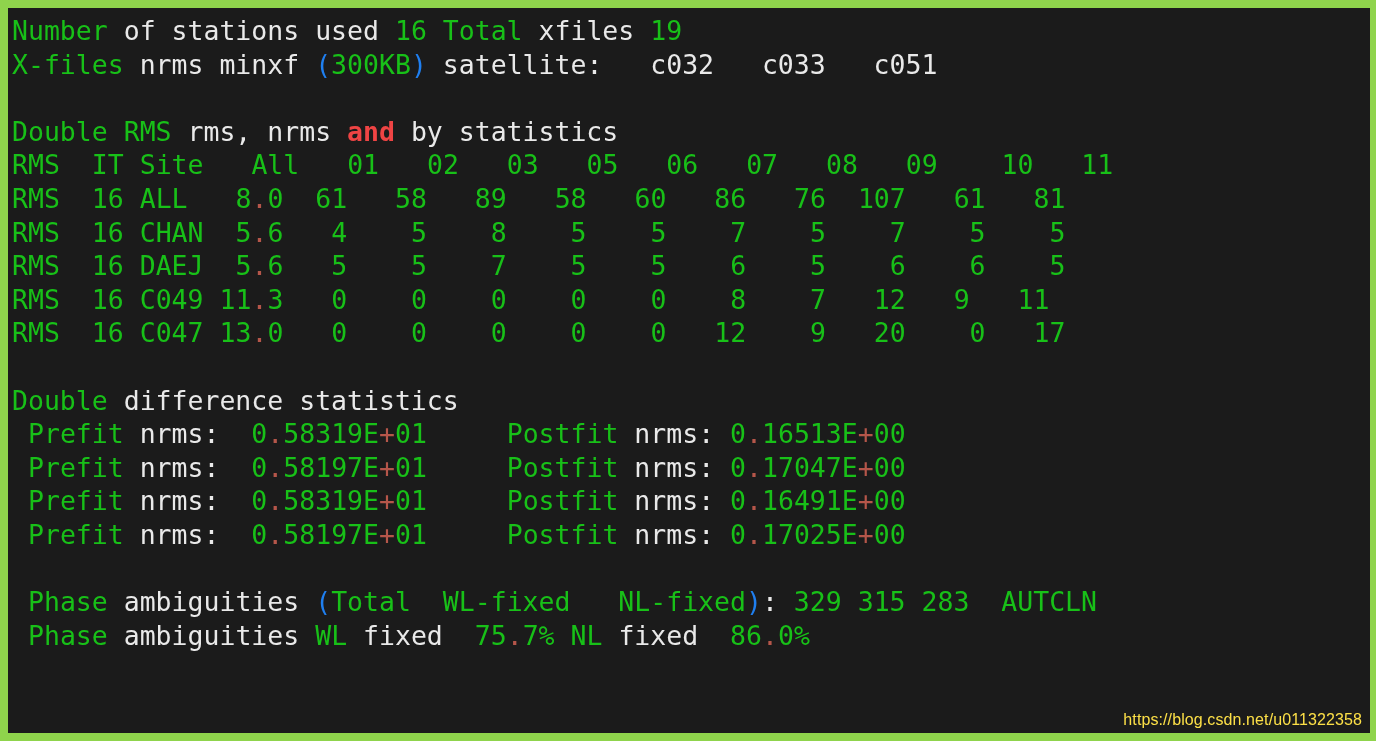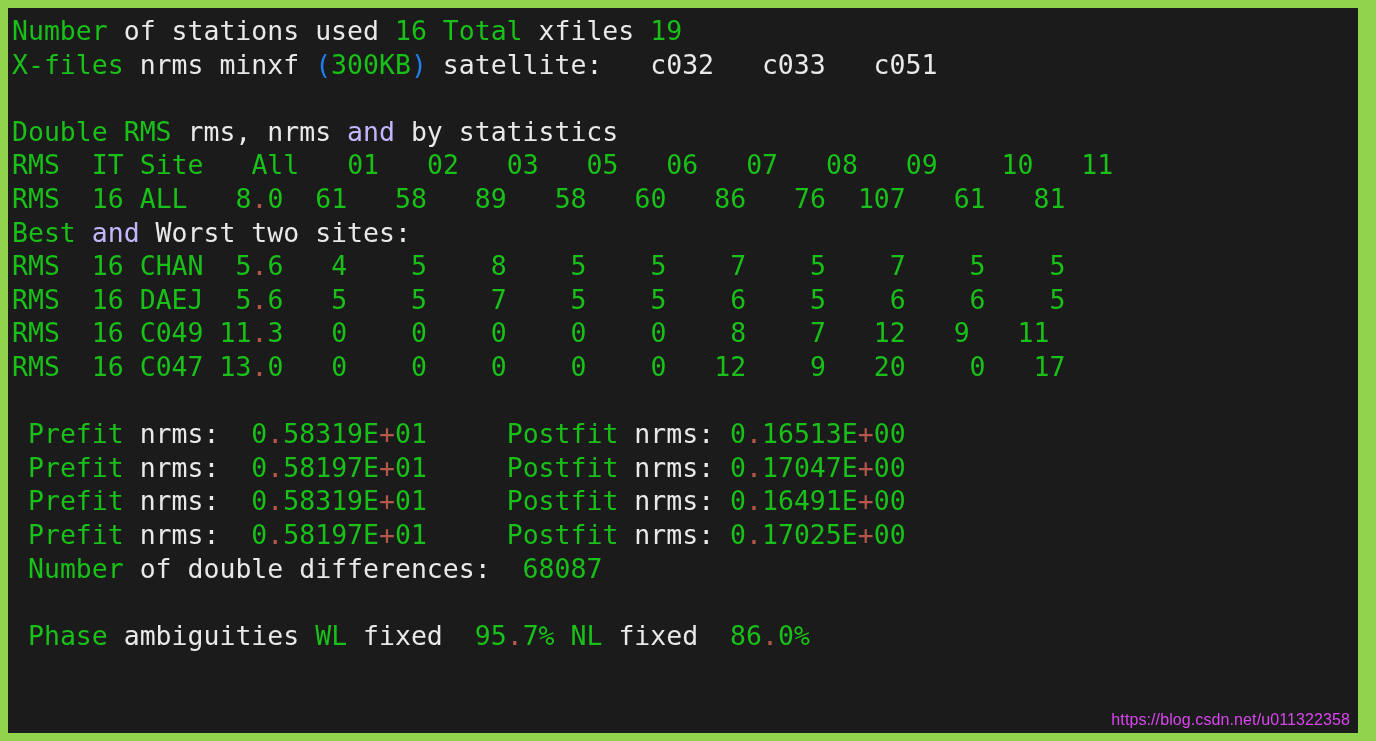--- a/index.html
+++ b/index.html
@@ -7,21 +7,21 @@
     margin: 0;
     padding: 0;
     background: #ffffff;
   }
   #screenshot {
     position: relative;
     width: 1376px;
     height: 741px;
     box-sizing: border-box;
     background: #8fd44c;
-    padding: 8px 18px 8px 8px;
+    padding: 8px 6px 8px 8px;
     overflow: hidden;
     font-family: "DejaVu Sans Mono", "Liberation Mono", monospace;
   }
   #terminal {
     position: relative;
     width: 100%;
     height: 100%;
     box-sizing: border-box;
     background: #1b1b1b;
     padding: 6px 0 0 4px;
@@ -31,32 +31,32 @@
     height: 33.6px;
     line-height: 33.6px;
     font-size: 26.5px;
     letter-spacing: 0px;
     white-space: pre;
     color: #e8e8e8;
   }
   
   .g  { color: #18c018; }            
   .w  { color: #e9e9e9; }            
-  .b  { color: #c4b5fd; font-weight: normal; }   
+  .b  { color: #ef4444; font-weight: bold; }   
   .bp { color: #1f7ff0; }            
   .r  { color: #b5564a; }            
   .blank { height: 33.6px; }
 
   #watermark {
     position: absolute;
     right: 8px;
     bottom: 4px;
     font-family: "Liberation Sans", "DejaVu Sans", sans-serif;
     font-size: 16px;
-    color: #d946ef;
+    color: #fde047;
     letter-spacing: 0.1px;
     white-space: pre;
     pointer-events: none;
   }
 </style>
 </head>
 <body>
 
 <div id="screenshot">
   <div id="terminal">
@@ -66,43 +66,43 @@
     <div class="line"><span class="g">X-files</span><span class="w"> nrms minxf </span><span class="bp">(</span><span class="g">300KB</span><span class="bp">)</span><span class="w"> satellite:   </span><span class="w">c032   c033   c051</span></div>
 
     <div class="line blank"></div>
 
     <div class="line"><span class="g">Double RMS</span><span class="w"> rms, nrms </span><span class="b">and</span><span class="w"> by statistics</span></div>
 
     <div class="line"><span class="g">RMS</span><span class="g">  </span><span class="g">IT</span><span class="g"> </span><span class="g">Site</span><span class="g">   </span><span class="g">All</span><span class="g">   </span><span class="g">01</span><span class="g">   </span><span class="g">02</span><span class="g">   </span><span class="g">03</span><span class="g">   </span><span class="g">05</span><span class="g">   </span><span class="g">06</span><span class="g">   </span><span class="g">07</span><span class="g">   </span><span class="g">08</span><span class="g">   </span><span class="g">09</span><span class="g">    </span><span class="g">10</span><span class="g">   </span><span class="g">11</span></div>
 
     <div class="line"><span class="g">RMS</span><span class="g">  </span><span class="g">16</span><span class="g"> </span><span class="g">ALL</span><span class="g">   </span><span class="g">8</span><span class="r">.</span><span class="g">0</span><span class="g">  </span><span class="g">61</span><span class="g">   </span><span class="g">58</span><span class="g">   </span><span class="g">89</span><span class="g">   </span><span class="g">58</span><span class="g">   </span><span class="g">60</span><span class="g">   </span><span class="g">86</span><span class="g">   </span><span class="g">76</span><span class="g">  </span><span class="g">107</span><span class="g">   </span><span class="g">61</span><span class="g">   </span><span class="g">81</span></div>
 
-    <div class="line"><span class="g">Best </span><span class="b">and</span><span class="w"> Worst two sites:</span></div>
 
     <div class="line"><span class="g">RMS</span><span class="g">  </span><span class="g">16</span><span class="g"> </span><span class="g">CHAN</span><span class="g">  </span><span class="g">5</span><span class="r">.</span><span class="g">6</span><span class="g">   </span><span class="g">4</span><span class="g">    </span><span class="g">5</span><span class="g">    </span><span class="g">8</span><span class="g">    </span><span class="g">5</span><span class="g">    </span><span class="g">5</span><span class="g">    </span><span class="g">7</span><span class="g">    </span><span class="g">5</span><span class="g">    </span><span class="g">7</span><span class="g">    </span><span class="g">5</span><span class="g">    </span><span class="g">5</span></div>
 
     <div class="line"><span class="g">RMS</span><span class="g">  </span><span class="g">16</span><span class="g"> </span><span class="g">DAEJ</span><span class="g">  </span><span class="g">5</span><span class="r">.</span><span class="g">6</span><span class="g">   </span><span class="g">5</span><span class="g">    </span><span class="g">5</span><span class="g">    </span><span class="g">7</span><span class="g">    </span><span class="g">5</span><span class="g">    </span><span class="g">5</span><span class="g">    </span><span class="g">6</span><span class="g">    </span><span class="g">5</span><span class="g">    </span><span class="g">6</span><span class="g">    </span><span class="g">6</span><span class="g">    </span><span class="g">5</span></div>
 
     <div class="line"><span class="g">RMS</span><span class="g">  </span><span class="g">16</span><span class="g"> </span><span class="g">C049</span><span class="g"> </span><span class="g">11</span><span class="r">.</span><span class="g">3</span><span class="g">   </span><span class="g">0</span><span class="g">    </span><span class="g">0</span><span class="g">    </span><span class="g">0</span><span class="g">    </span><span class="g">0</span><span class="g">    </span><span class="g">0</span><span class="g">    </span><span class="g">8</span><span class="g">    </span><span class="g">7</span><span class="g">   </span><span class="g">12</span><span class="g">   </span><span class="g">9</span><span class="g">   </span><span class="g">11</span></div>
 
     <div class="line"><span class="g">RMS</span><span class="g">  </span><span class="g">16</span><span class="g"> </span><span class="g">C047</span><span class="g"> </span><span class="g">13</span><span class="r">.</span><span class="g">0</span><span class="g">   </span><span class="g">0</span><span class="g">    </span><span class="g">0</span><span class="g">    </span><span class="g">0</span><span class="g">    </span><span class="g">0</span><span class="g">    </span><span class="g">0</span><span class="g">   </span><span class="g">12</span><span class="g">    </span><span class="g">9</span><span class="g">   </span><span class="g">20</span><span class="g">    </span><span class="g">0</span><span class="g">   </span><span class="g">17</span></div>
 
     <div class="line blank"></div>
 
+    <div class="line"><span class="g">Double</span><span class="w"> difference statistics</span></div>
 
     <div class="line"><span class="w"> </span><span class="g">Prefit</span><span class="w"> nrms:  </span><span class="g">0</span><span class="r">.</span><span class="g">58319E</span><span class="r">+</span><span class="g">01</span><span class="w">     </span><span class="g">Postfit</span><span class="w"> nrms: </span><span class="g">0</span><span class="r">.</span><span class="g">16513E</span><span class="r">+</span><span class="g">00</span></div>
 
     <div class="line"><span class="w"> </span><span class="g">Prefit</span><span class="w"> nrms:  </span><span class="g">0</span><span class="r">.</span><span class="g">58197E</span><span class="r">+</span><span class="g">01</span><span class="w">     </span><span class="g">Postfit</span><span class="w"> nrms: </span><span class="g">0</span><span class="r">.</span><span class="g">17047E</span><span class="r">+</span><span class="g">00</span></div>
 
     <div class="line"><span class="w"> </span><span class="g">Prefit</span><span class="w"> nrms:  </span><span class="g">0</span><span class="r">.</span><span class="g">58319E</span><span class="r">+</span><span class="g">01</span><span class="w">     </span><span class="g">Postfit</span><span class="w"> nrms: </span><span class="g">0</span><span class="r">.</span><span class="g">16491E</span><span class="r">+</span><span class="g">00</span></div>
 
     <div class="line"><span class="w"> </span><span class="g">Prefit</span><span class="w"> nrms:  </span><span class="g">0</span><span class="r">.</span><span class="g">58197E</span><span class="r">+</span><span class="g">01</span><span class="w">     </span><span class="g">Postfit</span><span class="w"> nrms: </span><span class="g">0</span><span class="r">.</span><span class="g">17025E</span><span class="r">+</span><span class="g">00</span></div>
 
-    <div class="line"><span class="w"> </span><span class="g">Number</span><span class="w"> of double differences:  </span><span class="g">68087</span></div>
 
     <div class="line blank"></div>
 
+    <div class="line"><span class="w"> </span><span class="g">Phase</span><span class="w"> ambiguities </span><span class="bp">(</span><span class="g">Total</span><span class="g">  WL-fixed</span><span class="g">   NL-fixed</span><span class="bp">)</span><span class="w">: </span><span class="g">329 315 283</span><span class="g">  AUTCLN</span></div>
 
-    <div class="line"><span class="w"> </span><span class="g">Phase</span><span class="w"> ambiguities </span><span class="g">WL</span><span class="w"> fixed  </span><span class="g">95</span><span class="r">.</span><span class="g">7%</span><span class="g"> NL</span><span class="w"> fixed  </span><span class="g">86</span><span class="r">.</span><span class="g">0%</span></div>
+    <div class="line"><span class="w"> </span><span class="g">Phase</span><span class="w"> ambiguities </span><span class="g">WL</span><span class="w"> fixed  </span><span class="g">75</span><span class="r">.</span><span class="g">7%</span><span class="g"> NL</span><span class="w"> fixed  </span><span class="g">86</span><span class="r">.</span><span class="g">0%</span></div>
 
     <div id="watermark">https://blog.csdn.net/u011322358</div>
   </div>
 </div>
 
 </body></html>

